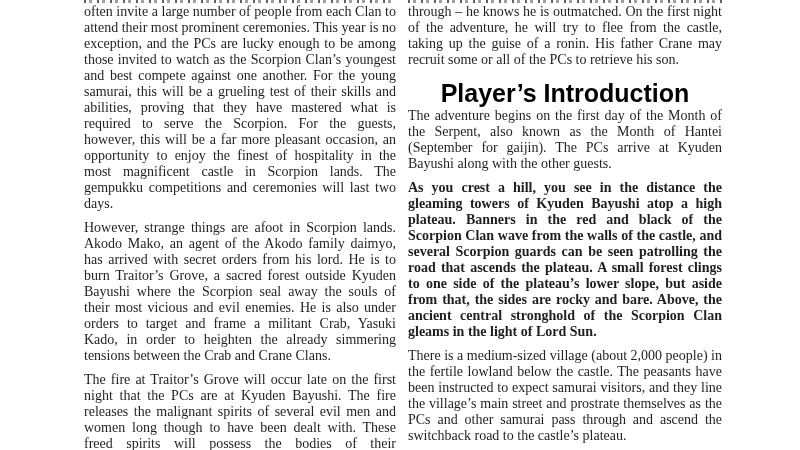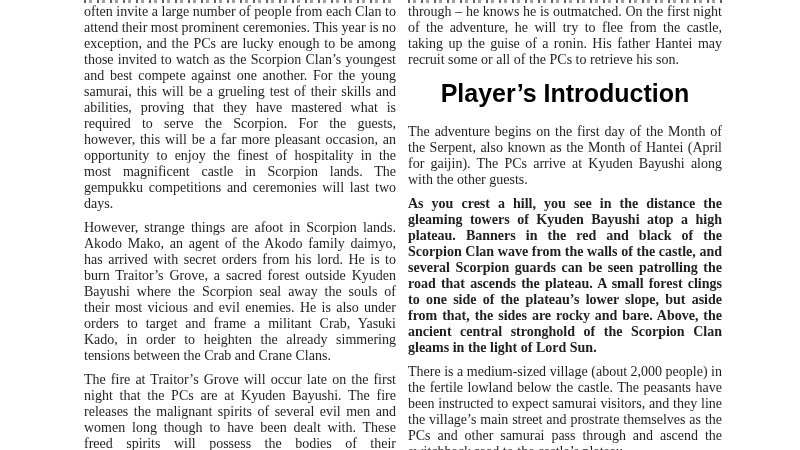--- a/index.html
+++ b/index.html
@@ -18,21 +18,21 @@
   .body-text {
     margin: 0 0 8px 0;
     font-size: 14px;
     line-height: 16px;
     text-align: justify;
   }
   .read-aloud {
     font-weight: bold;
   }
   .section-heading {
-    margin: 10px 0 16px 0;
+    margin: 10px 0 0 0;
     font-family: "Liberation Sans", sans-serif;
     font-weight: bold;
     font-size: 25px;
     line-height: 30px;
     text-align: center;
     color: #000000;
     white-space: nowrap;
   }
   
   .clipped-line {
@@ -54,20 +54,20 @@
 
   <div class="col col-left">
     <div class="clipped-line"></div>
     <p class="body-text">often invite a large number of people from each Clan to attend their most prominent ceremonies.  This year is no exception, and the PCs are lucky enough to be among those invited to watch as the Scorpion Clan’s youngest and best compete against one another.  For the young samurai, this will be a grueling test of their skills and abilities, proving that they have mastered what is required to serve the Scorpion.  For the guests, however, this will be a far more pleasant occasion, an opportunity to enjoy the finest of hospitality in the most magnificent castle in Scorpion lands.  The gempukku competitions and ceremonies will last two days.</p>
     <p class="body-text">However, strange things are afoot in Scorpion lands.  Akodo Mako, an agent of the Akodo family daimyo, has arrived with secret orders from his lord.  He is to burn Traitor’s Grove, a sacred forest outside Kyuden Bayushi where the Scorpion seal away the souls of their most vicious and evil enemies.  He is also under orders to target and frame a militant Crab, Yasuki Kado, in order to heighten the already simmering tensions between the Crab and Crane Clans.</p>
     <p class="body-text">The fire at Traitor’s Grove will occur late on the first night that the PCs are at Kyuden Bayushi.  The fire releases the malignant spirits of several evil men and women long though to have been dealt with.  These freed spirits will possess the bodies of their descendents throughout Rokugan.  One such individual</p>
   </div>
 
   <div class="col col-right">
     <div class="clipped-line"></div>
-    <p class="body-text">through – he knows he is outmatched.  On the first night of the adventure, he will try to flee from the castle, taking up the guise of a ronin.  His father Hantei may recruit some or all of the PCs to retrieve his son.</p>
+    <p class="body-text">through – he knows he is outmatched.  On the first night of the adventure, he will try to flee from the castle, taking up the guise of a ronin.  His father Crane may recruit some or all of the PCs to retrieve his son.</p>
     <h1 class="section-heading">Player’s Introduction</h1>
-    <p class="body-text">The adventure begins on the first day of the Month of the Serpent, also known as the Month of Hantei (April for gaijin).  The PCs arrive at Kyuden Bayushi along with the other guests.</p>
+    <p class="body-text">The adventure begins on the first day of the Month of the Serpent, also known as the Month of Hantei (September for gaijin).  The PCs arrive at Kyuden Bayushi along with the other guests.</p>
     <p class="body-text read-aloud">As you crest a hill, you see in the distance the gleaming towers of Kyuden Bayushi atop a high plateau.  Banners in the red and black of the Scorpion Clan wave from the walls of the castle, and several Scorpion guards can be seen patrolling the road that ascends the plateau.  A small forest clings to one side of the plateau’s lower slope, but aside from that, the sides are rocky and bare.  Above, the ancient central stronghold of the Scorpion Clan gleams in the light of Lord Sun.</p>
     <p class="body-text">There is a medium-sized village (about 2,000 people) in the fertile lowland below the castle.  The peasants have been instructed to expect samurai visitors, and they line the village’s main street and prostrate themselves as the PCs and other samurai pass through and ascend the switchback road to the castle’s plateau.</p>
   </div>
 
 </div>
 
 </body></html>

